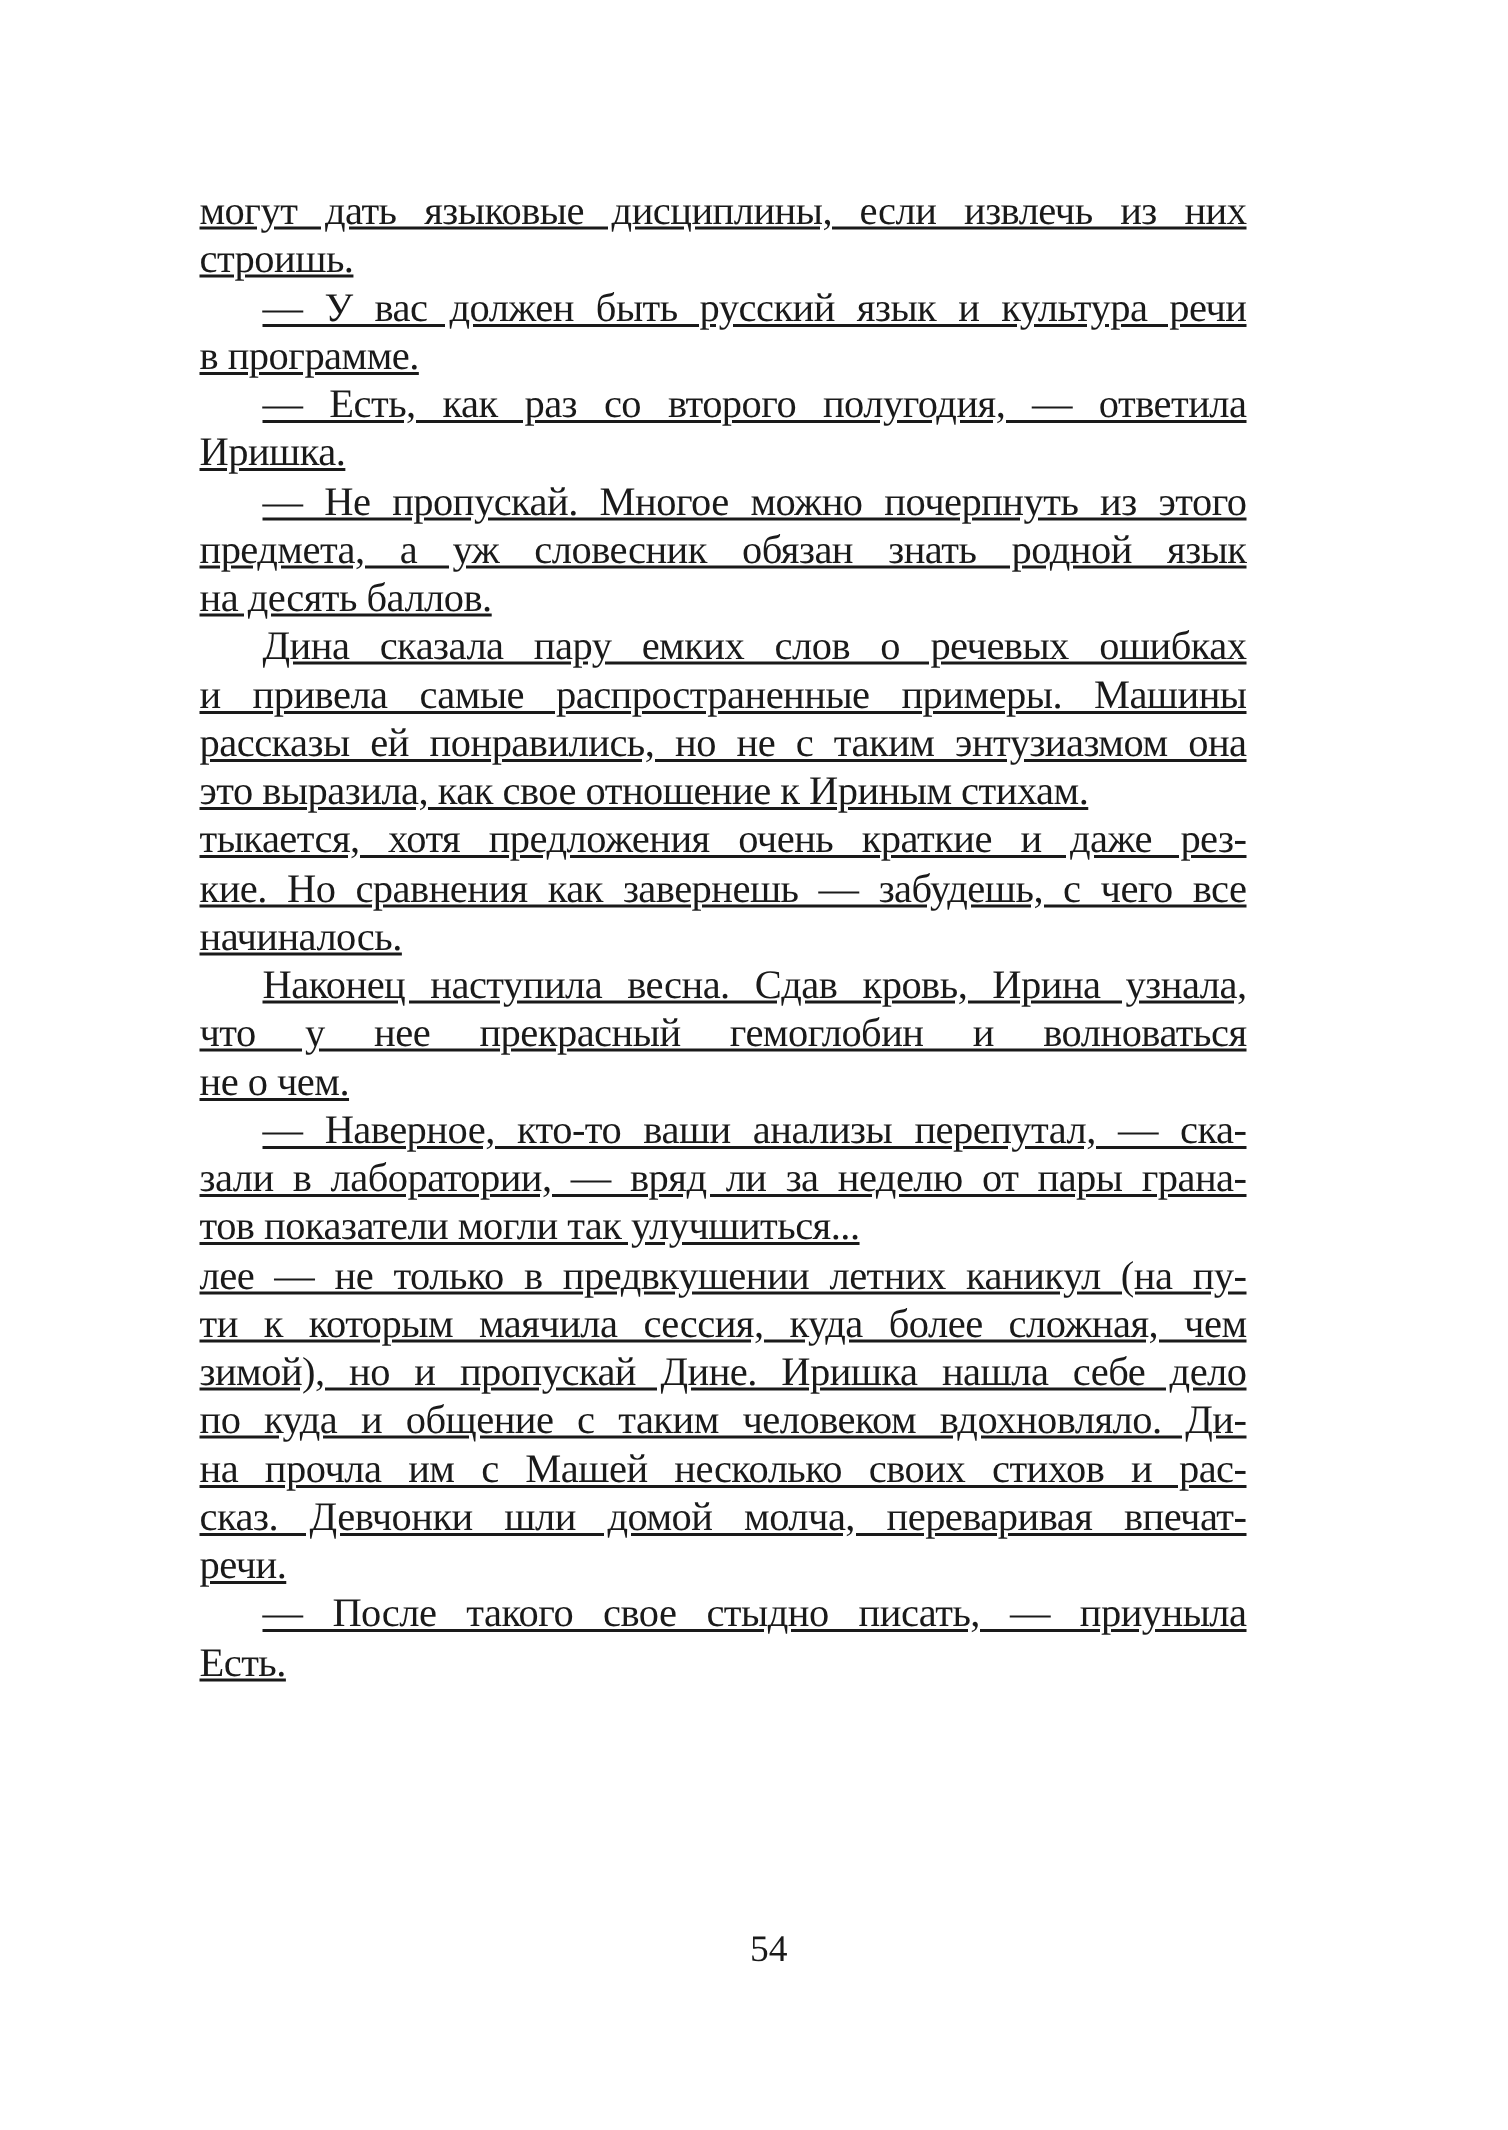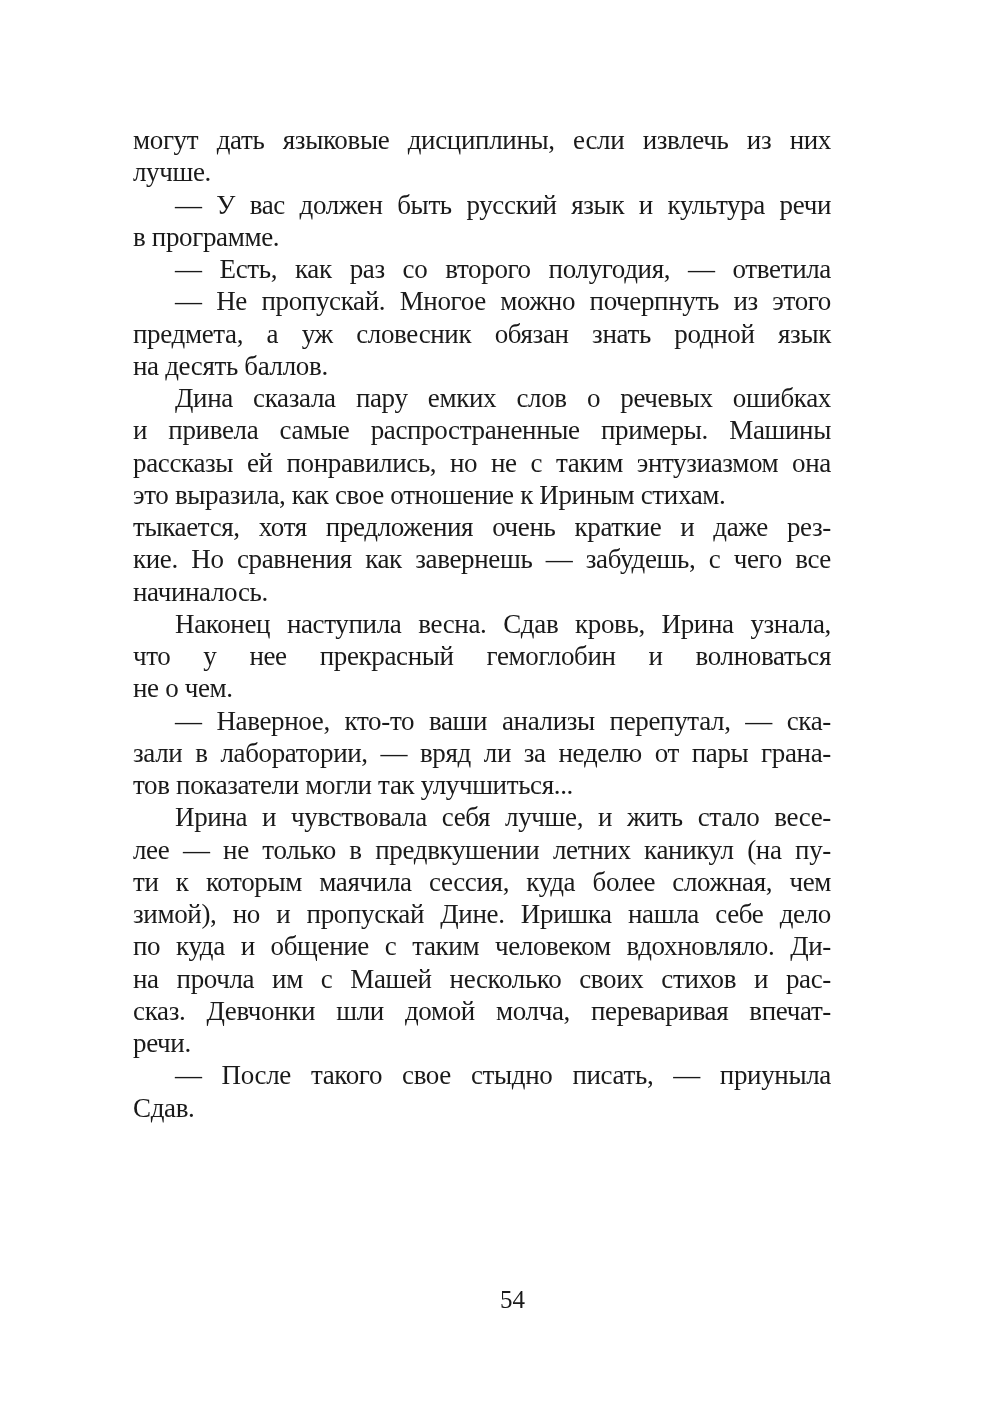--- a/index.html
+++ b/index.html
@@ -13,20 +13,21 @@
     position: relative;
     overflow: hidden;
     font-family: "Liberation Serif", "DejaVu Serif", serif;
     color: #1a1a1a;
   }
   .page {
     position: absolute;
     left: 133px;
     top: 124px;
     width: 698px;
+    text-decoration: underline;
   }
   .line {
     display: block;
     height: 32.25px;
     line-height: 32.25px;
     font-size: 27px;
     text-align: justify;
     text-align-last: justify;
     white-space: nowrap;
     overflow: visible;
@@ -49,45 +50,45 @@
     line-height: 32px;
     color: #1a1a1a;
     margin-left: 10px;
   }
 </style>
 </head>
 <body>
 
 <div class="page" id="page-body">
     <span class="line">могут дать языковые дисциплины, если извлечь из них</span>
-    <span class="line last">лучше.</span>
+    <span class="line last">строишь.</span>
     <span class="line indent">— У вас должен быть русский язык и культура речи</span>
     <span class="line last">в программе.</span>
     <span class="line indent">— Есть, как раз со второго полугодия, — ответила</span>
+    <span class="line last">Иришка.</span>
     <span class="line indent">— Не пропускай. Многое можно почерпнуть из этого</span>
     <span class="line">предмета, а уж словесник обязан знать родной язык</span>
     <span class="line last">на десять баллов.</span>
     <span class="line indent">Дина сказала пару емких слов о речевых ошибках</span>
     <span class="line">и привела самые распространенные примеры. Машины</span>
     <span class="line">рассказы ей понравились, но не с таким энтузиазмом она</span>
     <span class="line last">это выразила, как свое отношение к Ириным стихам.</span>
     <span class="line">тыкается, хотя предложения очень краткие и даже рез-</span>
     <span class="line">кие. Но сравнения как завернешь — забудешь, с чего все</span>
     <span class="line last">начиналось.</span>
     <span class="line indent">Наконец наступила весна. Сдав кровь, Ирина узнала,</span>
     <span class="line">что у нее прекрасный гемоглобин и волноваться</span>
     <span class="line last">не о чем.</span>
     <span class="line indent">— Наверное, кто-то ваши анализы перепутал, — ска-</span>
     <span class="line">зали в лаборатории, — вряд ли за неделю от пары грана-</span>
     <span class="line last">тов показатели могли так улучшиться...</span>
-    <span class="line indent">Ирина и чувствовала себя лучше, и жить стало весе-</span>
     <span class="line">лее — не только в предвкушении летних каникул (на пу-</span>
     <span class="line">ти к которым маячила сессия, куда более сложная, чем</span>
     <span class="line">зимой), но и пропускай Дине. Иришка нашла себе дело</span>
     <span class="line">по куда и общение с таким человеком вдохновляло. Ди-</span>
     <span class="line">на прочла им с Машей несколько своих стихов и рас-</span>
     <span class="line">сказ. Девчонки шли домой молча, переваривая впечат-</span>
     <span class="line last">речи.</span>
     <span class="line indent">— После такого свое стыдно писать, — приуныла</span>
-    <span class="line last">Сдав.</span>
+    <span class="line last">Есть.</span>
   </div>
 
 <div class="page-number">54</div>
 
 </body></html>

